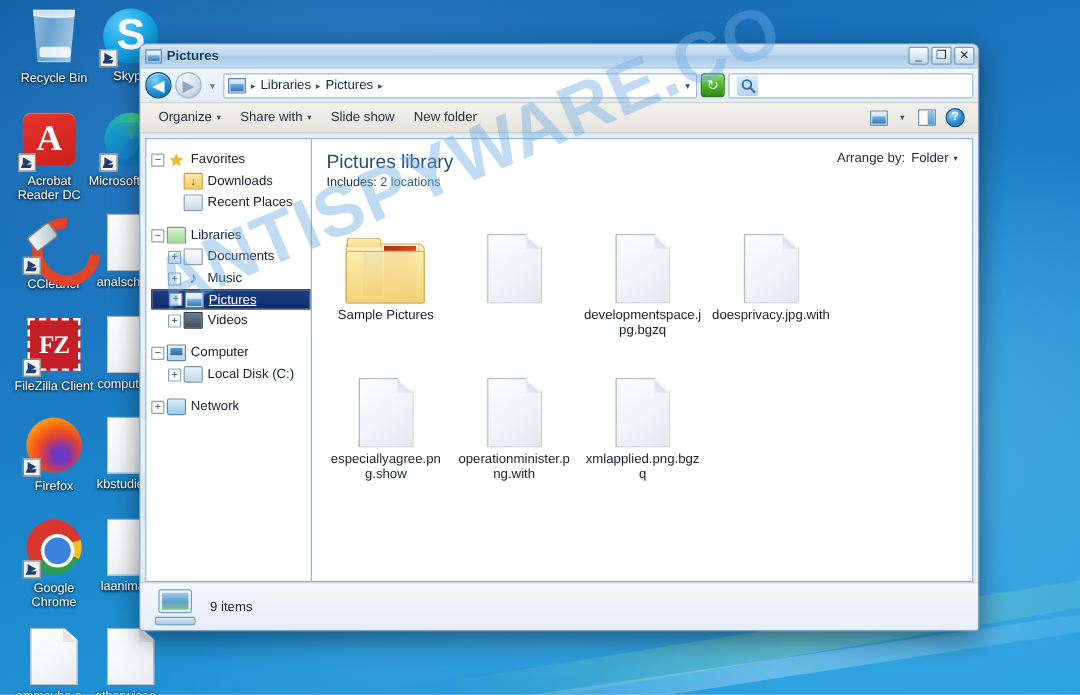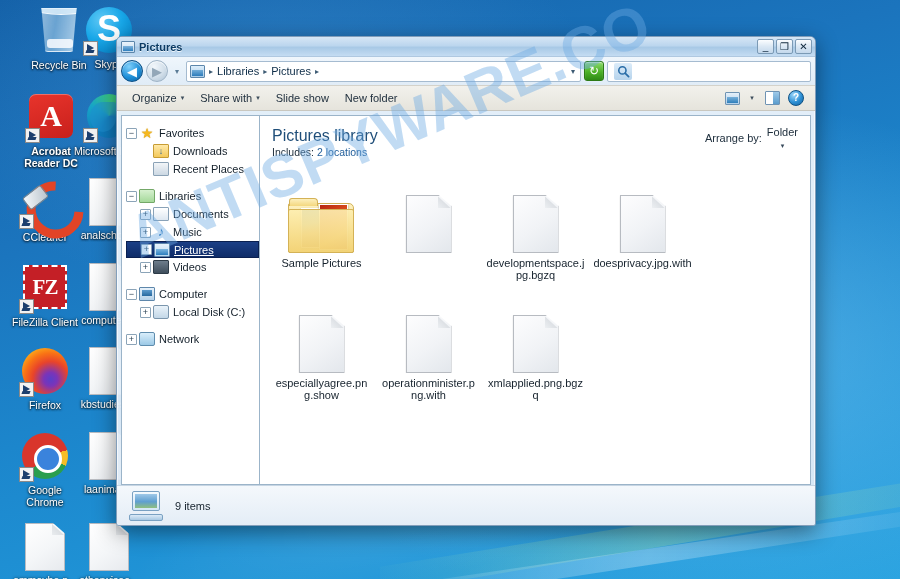--- a/index.html
+++ b/index.html
@@ -438,21 +438,21 @@
   #library-header {
     flex: none; padding: 10px 12px 6px 12px; display: flex;
     align-items: flex-start; justify-content: space-between;
   }
   #library-title {
     font-size: 16px; color: #1f4e79; font-weight: normal; line-height: 19px;
   }
   #library-sub { font-size: 10.5px; color: #20303e; margin-top: 1px; }
   #library-sub .sub-link { color: #1f5c99; cursor: pointer; }
   #arrange-by { display: flex; align-items: center; gap: 5px; font-size: 11px; color: #20303e; }
-  #arrange-value { cursor: pointer; display: flex; align-items: center; gap: 4px; flex-direction: column; }
+  #arrange-value { cursor: pointer; display: flex; align-items: center; gap: 4px; }
   #arrange-caret { font-size: 7px; color: #36485a; }
 
   #file-grid {
     flex: 1; padding: 6px 8px 8px 8px;
     display: flex; flex-wrap: wrap; align-content: flex-start;
     gap: 2px 0; overflow: hidden;
   }
   .file-tile {
     width: 107px; padding: 4px 3px 6px; text-align: center; cursor: pointer;
     border: 1px solid transparent; border-radius: 3px;
@@ -540,34 +540,34 @@
   }
 </style>
 </head>
 <body>
 
 <div class="swoosh" id="swoosh-a"></div>
 <div class="swoosh" id="swoosh-b"></div>
 <div class="swoosh" id="swoosh-c"></div>
 
 <div id="desktop-icons">
-    <div class="desk-icon" style="left: 20px; top: 6px;">
+    <div class="desk-icon" style="left: 6px; top: 6px;">
       <div class="glyphbox">
         <div class="bin"></div>
       </div>
       <span class="desk-label" style="white-space: pre-line;">Recycle Bin</span>
     </div>
     <div class="desk-icon" style="left: 70px; top: 6px;">
       <div class="glyphbox">
         <div class="skype-glyph">S</div>
         <span class="shortcut-arrow"></span>
       </div>
       <span class="desk-label" style="white-space: pre-line;">Skype</span>
     </div>
-    <div class="desk-icon" style="left: 12px; top: 92px; font-weight: bold;">
+    <div class="desk-icon" style="left: 2px; top: 92px;">
       <div class="glyphbox">
         <div class="acro-glyph"></div>
         <span class="shortcut-arrow"></span>
       </div>
       <span class="desk-label" style="white-space: pre-line;">Acrobat
 Reader DC</span>
     </div>
     <div class="desk-icon" style="left: 70px; top: 92px;">
       <div class="glyphbox">
         <div class="edge-glyph"></div>

